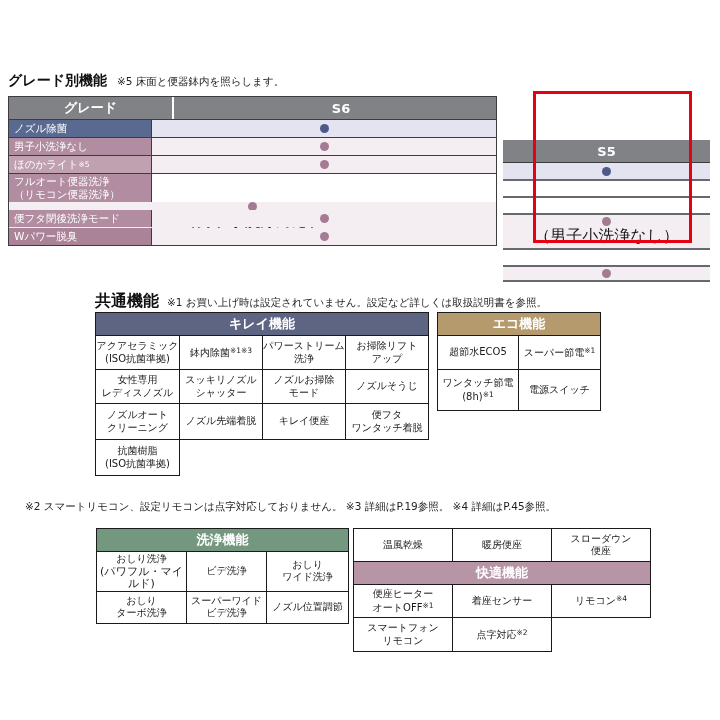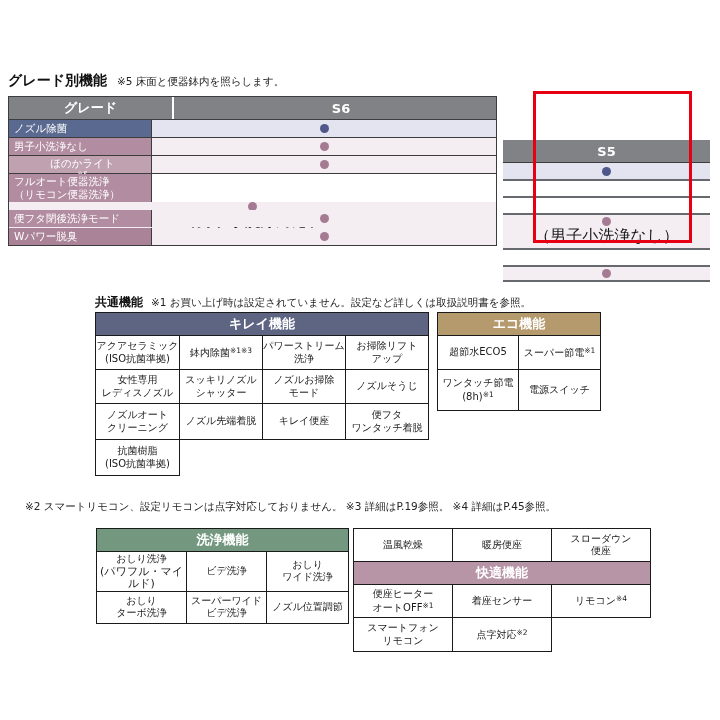--- a/index.html
+++ b/index.html
@@ -19,21 +19,21 @@
   .ghdr{display:flex;height:22px;background:#808285;gap:12px;}
   .ghdr .hl{width:163px;display:flex;align-items:center;justify-content:center;
             color:#fff;font-weight:bold;font-size:13px;border-right:2px solid #fff;}
   .ghdr .hv{flex:1;display:flex;align-items:center;justify-content:center;
             color:#fff;font-weight:bold;font-size:13px;}
   .grow{display:flex;border-top:1px solid #3c3c3c;}
   .grow .lbl{width:143px;box-sizing:border-box;padding:1px 0 1px 5px;display:flex;align-items:center;
              color:#fff;font-size:10.5px;line-height:1.25;white-space:pre-line;border-right:1px solid #3c3c3c;}
   .grow .val{flex:1;display:flex;flex-direction:column;align-items:center;justify-content:center;}
   .h17{height:17px;} .h35{height:35px;flex-direction:column;}
-  .c-blue{background:#5a698f;} .c-m1{background:#b28da1;} .c-m2{background:#c0a1af;flex-direction:column;} .c-m3{background:#ab8399;}
+  .c-blue{background:#5a698f;} .c-m1{background:#b28da1;} .c-m2{background:#c0a1af;} .c-m3{background:#ab8399;}
   .v-blue{background:#e3e4ef;} .v-pink{background:#f4eef2;} .v-white{background:#ffffff;}
   .dot{width:9px;height:9px;border-radius:50%;flex:0 0 auto;}
   .dot-b{background:#4f588a;} .dot-m{background:#a47b92;}
   .cellnote{font-size:16px;line-height:1.2;color:#1a1a1a;}
   
   .stable{left:503px;top:96px;width:207px;margin-top:44px;}
   .shdr{height:22px;background:#808285;display:flex;align-items:center;justify-content:center;
         color:#fff;font-weight:bold;font-size:13px;}
   .srow{display:flex;flex-direction:column;align-items:center;justify-content:center;
         border-top:2px solid #666a6e;box-sizing:border-box;}
@@ -134,21 +134,21 @@
     
   </div>
   <div class="srow last s-h17 v-pink">
     <span class="dot dot-m"></span>
   </div>
 </div>
 
 <div class="abs redbox"></div>
 
 <div class="abs" style="left:95px;top:291px;">
-  <span class="sec-title" style="font-size:12px;">共通機能</span><span class="sec-sub" style="margin-left:8px;">※1 お買い上げ時は設定されていません。設定など詳しくは取扱説明書を参照。</span>
+  <span class="sec-title" style="font-size:16px;">共通機能</span><span class="sec-sub" style="margin-left:8px;">※1 お買い上げ時は設定されていません。設定など詳しくは取扱説明書を参照。</span>
 </div>
 
 <table class="abs ftable kirei" style="width:333px;">
   <colgroup>
       <col style="width:84px">
       <col style="width:83px">
       <col style="width:83px">
       <col style="width:83px">
     </colgroup>
   <tbody>

